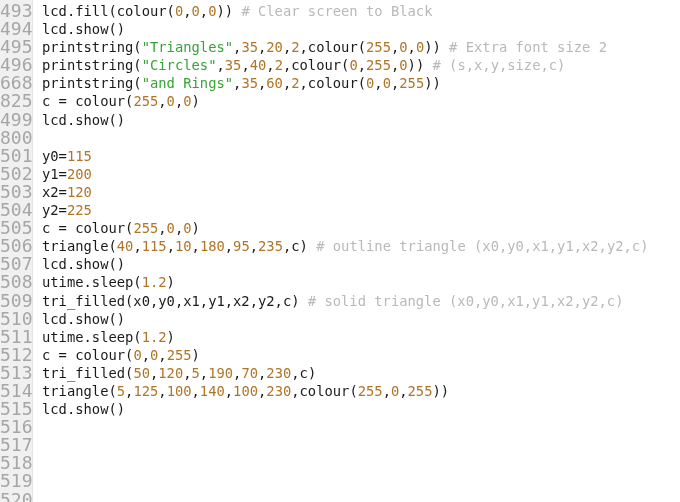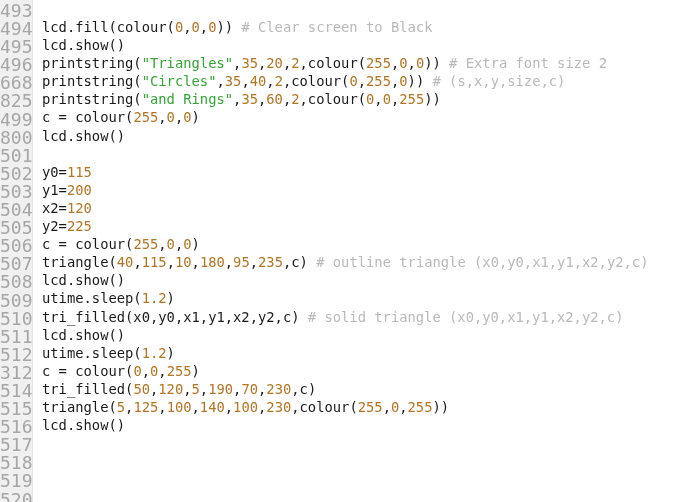--- a/index.html
+++ b/index.html
@@ -38,21 +38,21 @@
     line-height: 18.1px;
     font-size: 18px;
     color: #a6a6a6;
     padding-right: 4px;
     white-space: pre;
     letter-spacing: 0px;
   }
   #code {
     flex: 1 1 auto;
     height: 502px;
-    padding-top: 18px;
+    padding-top: 2px;
     padding-left: 9px;
     box-sizing: border-box;
     background: #ffffff;
     overflow: hidden;
   }
   #code .line {
     height: 18.1px;
     line-height: 18.1px;
     font-size: 13.8px;
     white-space: pre;
@@ -82,21 +82,21 @@
       <div class="ln">503</div>
       <div class="ln">504</div>
       <div class="ln">505</div>
       <div class="ln">506</div>
       <div class="ln">507</div>
       <div class="ln">508</div>
       <div class="ln">509</div>
       <div class="ln">510</div>
       <div class="ln">511</div>
       <div class="ln">512</div>
-      <div class="ln">312</div>
+      <div class="ln">513</div>
       <div class="ln">514</div>
       <div class="ln">515</div>
       <div class="ln">516</div>
       <div class="ln">517</div>
       <div class="ln">518</div>
       <div class="ln">519</div>
       <div class="ln">520</div>
     </div>
   <div id="code">
       <div class="line"><span class="tok-plain">lcd.fill(colour(</span><span class="tok-num">0</span><span class="tok-plain">,</span><span class="tok-num">0</span><span class="tok-plain">,</span><span class="tok-num">0</span><span class="tok-plain">)) </span><span class="tok-comment"># Clear screen to Black</span></div>

